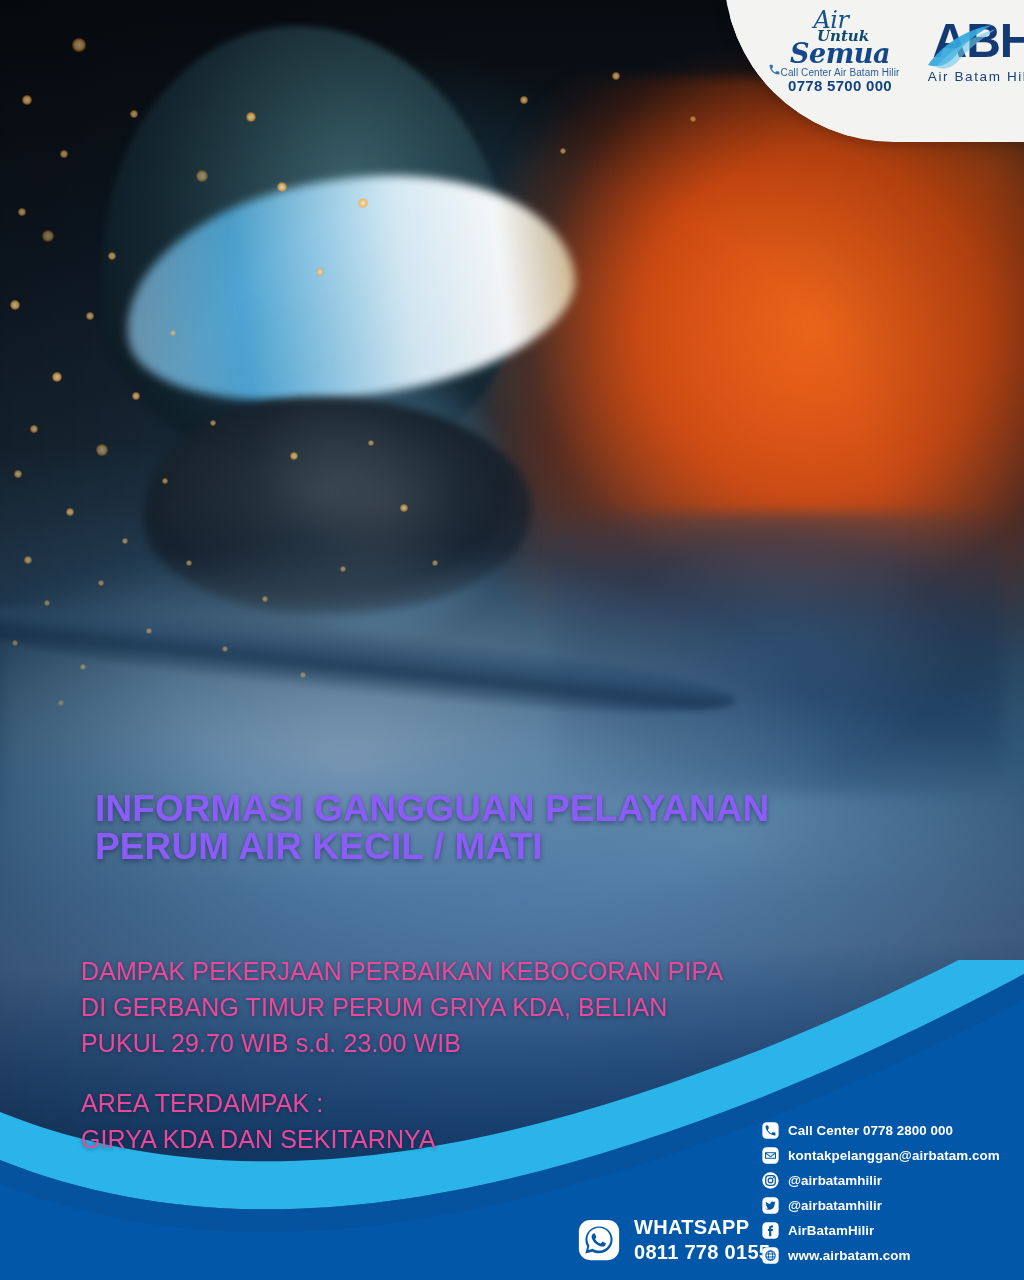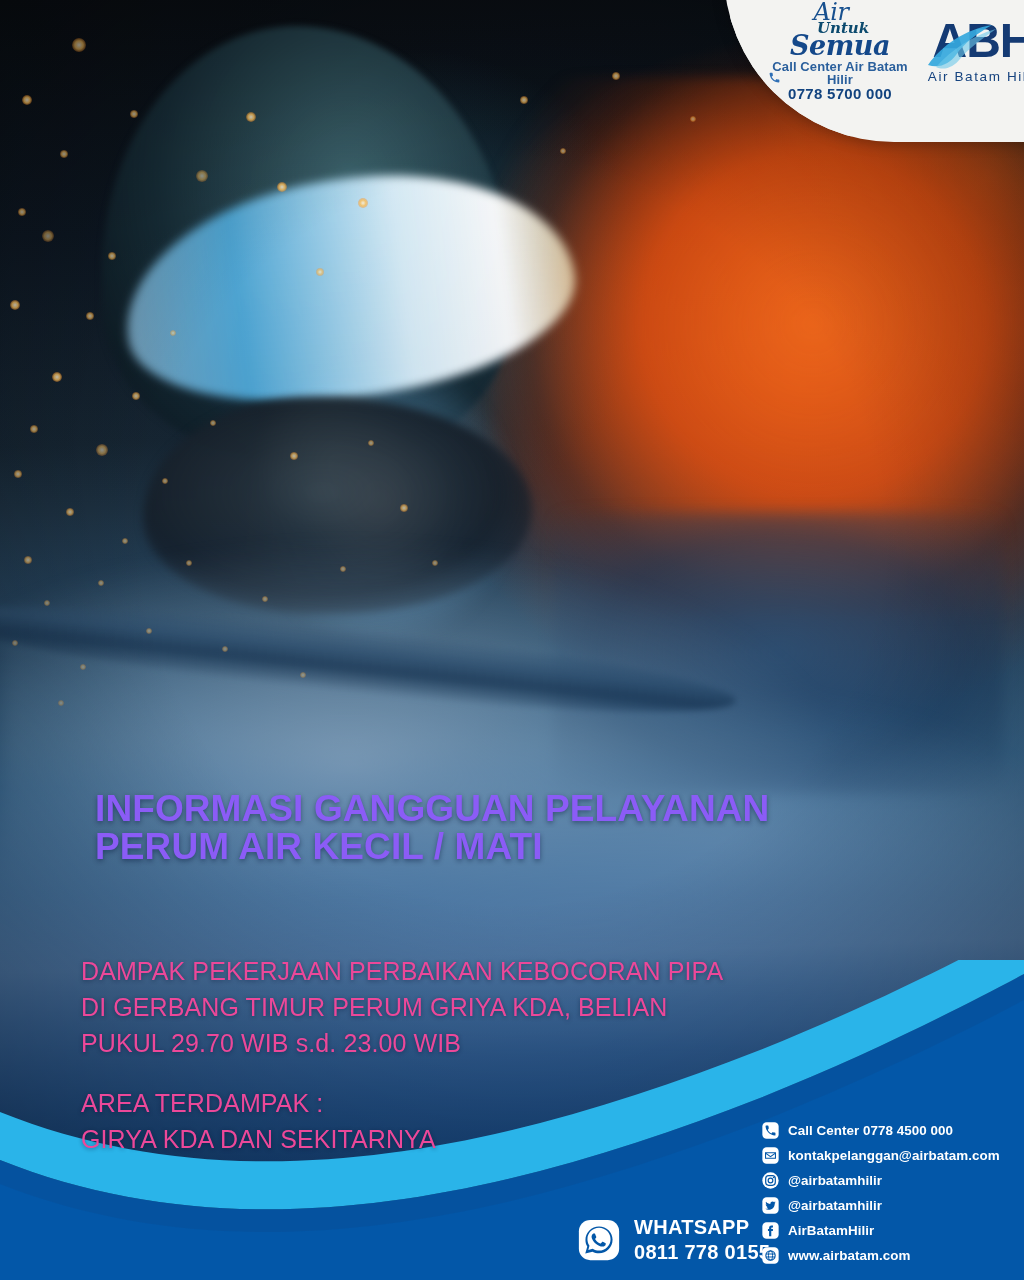--- a/index.html
+++ b/index.html
@@ -209,22 +209,22 @@
     font-style: italic;
     font-weight: bold;
     font-size: 27px;
     letter-spacing: -0.5px;
     display: block;
     margin-top: -4px;
     color: #14488a;
   }
   .tl-cc {
     display: block;
-    font-size: 13px;
-    font-weight: bold;
+    font-size: 10px;
+    font-weight: normal;
     color: #2a5f9c;
     margin-top: 1px;
     letter-spacing: 0.1px;
   }
   .tl-phone {
     display: block;
     font-size: 15px;
     font-weight: bold;
     color: #12437f;
     letter-spacing: 0.3px;
@@ -463,21 +463,21 @@
     </div>
   </div>
 
   <div class="contacts">
 
     <div class="c-row">
       <svg class="c-ico" viewBox="0 0 24 24">
         <rect x="0.5" y="0.5" width="23" height="23" rx="6" fill="#fff"></rect>
         <path fill="#0357a8" d="M8.2 11.3c1.1 2.1 2.8 3.8 4.9 4.9l1.6-1.6c.2-.2.5-.3.8-.2.9.3 1.8.5 2.7.5.4 0 .8.3.8.8v2.5c0 .4-.3.8-.8.8C11.4 19 5 12.6 5 5.8 5 5.3 5.3 5 5.8 5h2.5c.4 0 .8.3.8.8 0 .9.2 1.8.5 2.7.1.3 0 .6-.2.8l-1.2 2z"></path>
       </svg>
-      <span class="c-txt">Call Center 0778 4500 000</span>
+      <span class="c-txt">Call Center 0778 2800 000</span>
     </div>
 
     <div class="c-row">
       <svg class="c-ico" viewBox="0 0 24 24">
         <rect x="0.5" y="0.5" width="23" height="23" rx="6" fill="#fff"></rect>
         <path fill="none" stroke="#0357a8" stroke-width="1.5" d="M5 8h14v8H5z"></path>
         <path fill="none" stroke="#0357a8" stroke-width="1.5" d="M5 8.6l7 5 7-5"></path>
       </svg>
       <span class="c-txt">kontakpelanggan@airbatam.com</span>
     </div>

